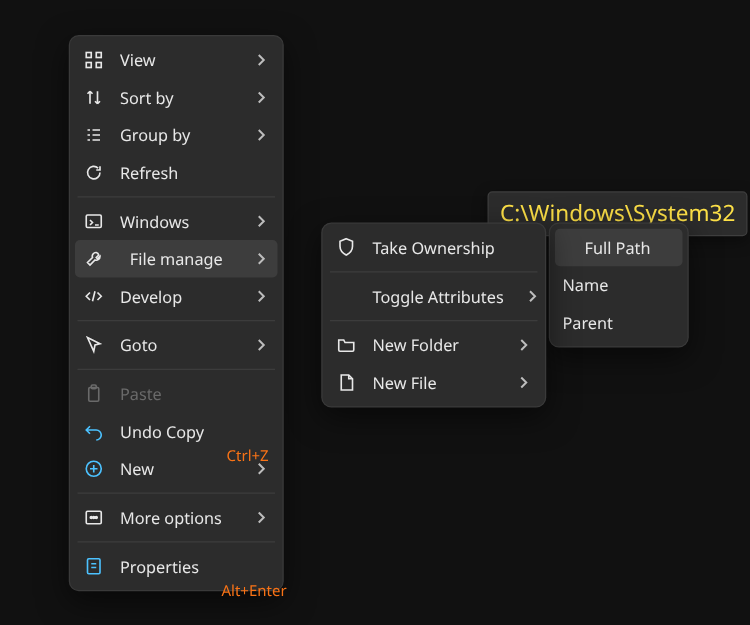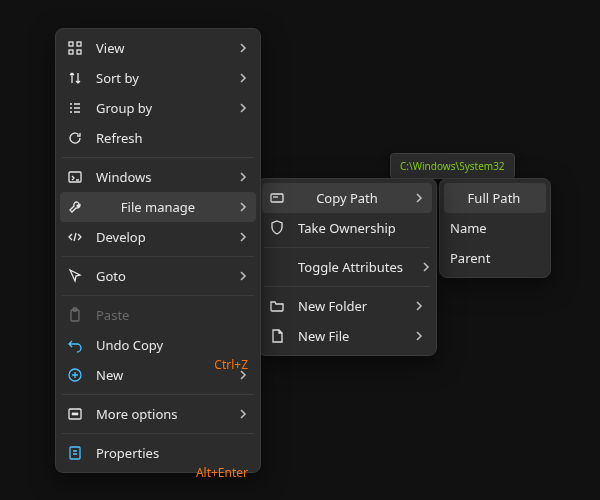--- a/index.html
+++ b/index.html
@@ -56,26 +56,26 @@
     background: #3c3c3c;
     margin: 4px 2px;
   }
   .blue { color: #4cc2ff; }
   .tooltip {
     position: absolute;
     background: #2c2c2c;
     border: 1px solid #3f3f3f;
     border-radius: 4px;
     padding: 5px 9px;
-    font-size: 10px;
-    color: #84cc16;
+    font-size: 18px;
+    color: #fde047;
     box-shadow: 0 4px 12px rgba(0,0,0,0.4);
     white-space: nowrap;
   }
-  #menu-main { left: 55px; top: 28px; width: 206px; }
+  #menu-main { left: 55px; top: 28px; width: 172px; }
   #menu-sub1 { left: 257px; top: 178px; width: 180px; }
   #menu-sub2 { left: 439px; top: 178px; width: 112px; }
   #tooltip   { left: 390px; top: 153px; }
   .noicon { width:18px; margin-right:12px; flex-shrink:0; }
 </style>
 </head>
 <body>
 
 <div id="tooltip" class="tooltip">C:\Windows\System32</div>
 
@@ -85,34 +85,20 @@
   </div>
   <div class="item">
     <span class="label">Name</span>
   </div>
   <div class="item">
     <span class="label">Parent</span>
   </div>
 </div>
 
 <div id="menu-sub1" class="menu">
-  <div class="item hover">
-    <span class="icon">
-        <svg viewBox="0 0 16 16">
-          <rect x="2" y="4" width="12" height="8" rx="1"></rect>
-          <path d="M4 7h5"></path>
-        </svg>
-      </span>
-    <span class="label">Copy Path</span>
-    <span class="chev">
-        <svg viewBox="0 0 10 10">
-          <path d="M3 1l4 4-4 4"></path>
-        </svg>
-      </span>
-  </div>
   <div class="item">
     <span class="icon">
         <svg viewBox="0 0 16 16">
           <path d="M8 1l5 2v4c0 4-3 6-5 7-2-1-5-3-5-7V3l5-2z"></path>
         </svg>
       </span>
     <span class="label">Take Ownership</span>
   </div>
   <div class="sep"></div>
   <div class="item">

